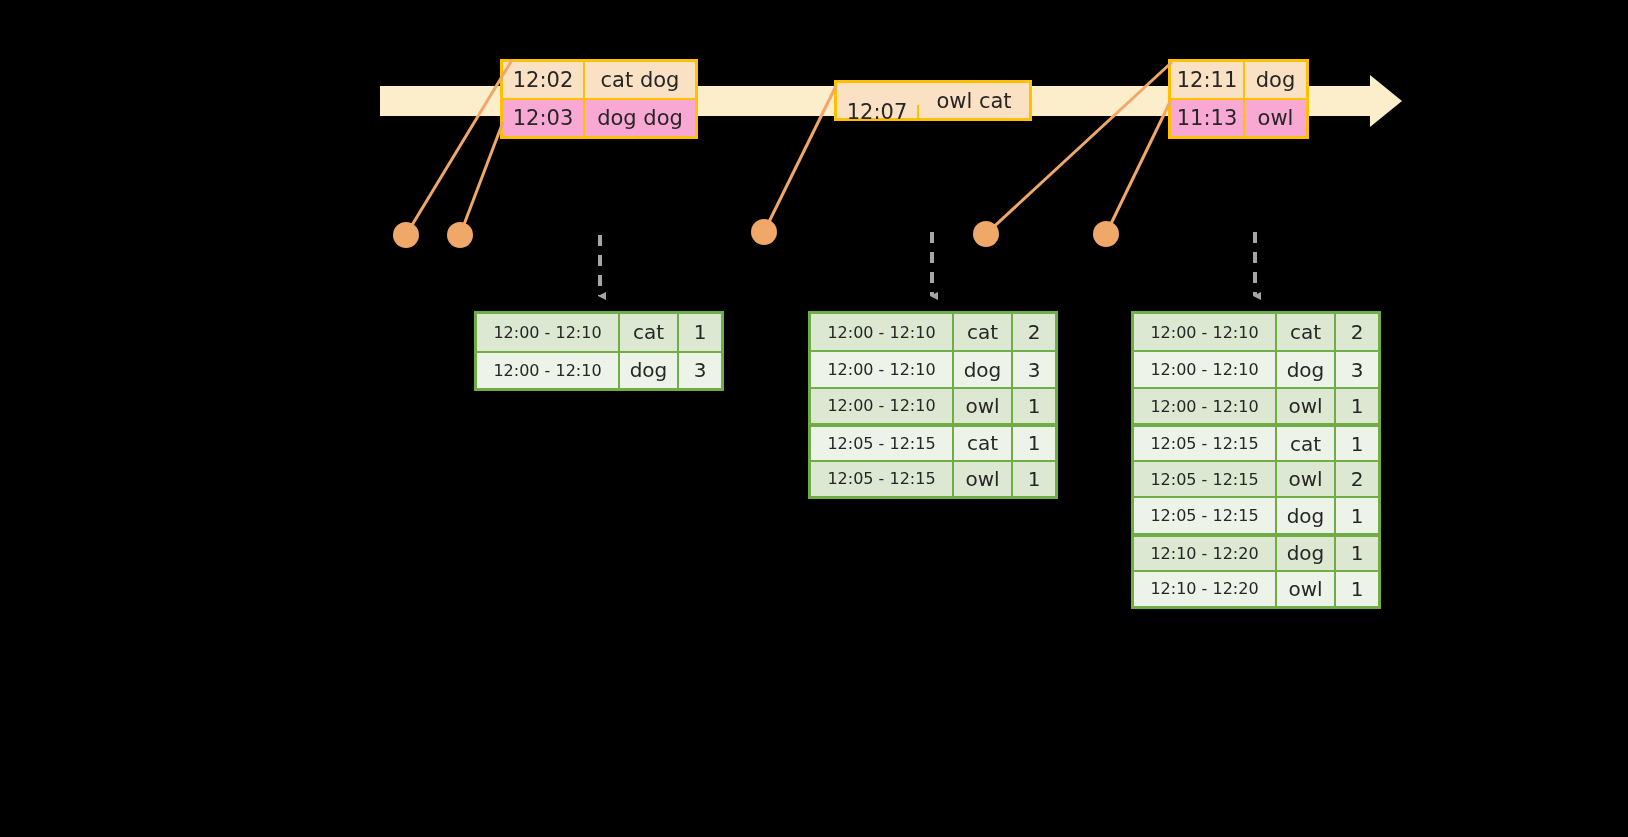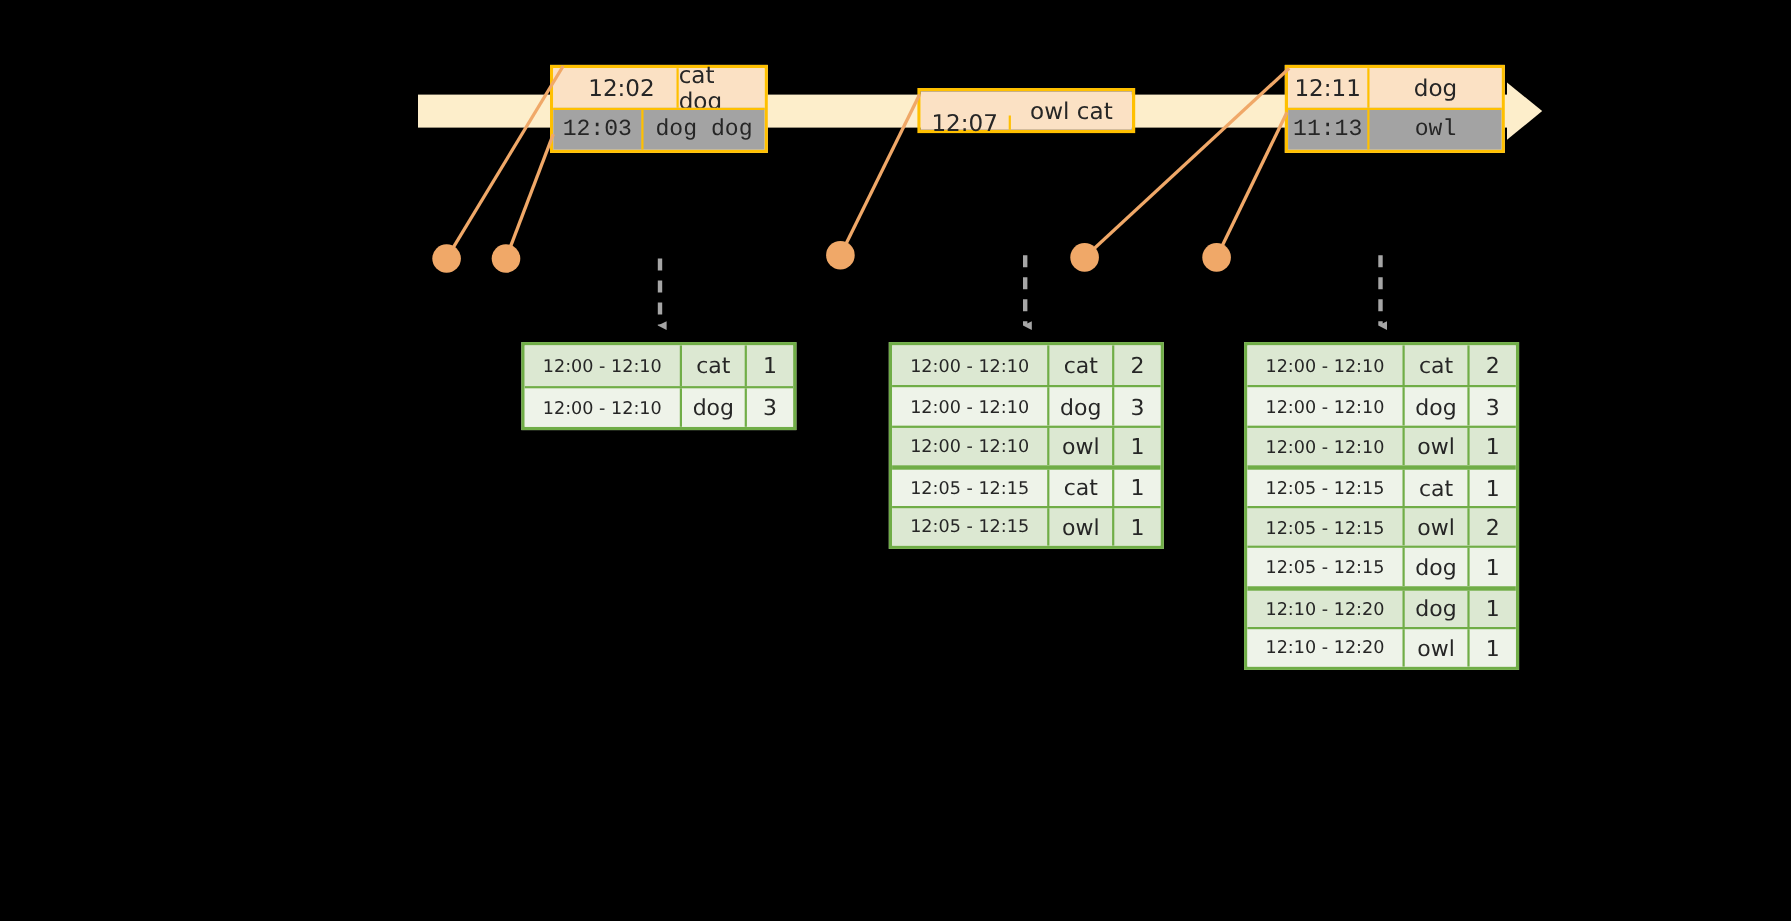--- a/index.html
+++ b/index.html
@@ -49,21 +49,21 @@
     display: flex;
     flex-direction: column;
     background: #fdf4e6;
   }
   .event-row {
     display: flex;
     flex: 1 1 0;
     min-height: 0;
   }
   .event-row.odd  { background: #fbe1c4; }
-  .event-row.even { background: #a3a3a3; font-family: Liberation Mono, monospace; }
+  .event-row.even { background: #f9a8d4; }
   .event-row + .event-row { border-top: 2px solid #ffc000; }
   .event-time {
     display: flex;
     align-items: center;
     justify-content: center;
     border-right: 2px solid #ffc000;
     color: #262626;
     font-size: 21px;
     box-sizing: border-box;
   }
@@ -126,37 +126,37 @@
 </head>
 <body>
 
 <div id="stage">
 
   <div class="timeline-bar" style="left:380px; top:86px; width:990px; height:30px;"></div>
   <div class="timeline-head" style="left:1370px; top:75px;"></div>
 
   <div class="event-box" style="left:500px; top:59px; width:198px; height:80px;">
     <div class="event-row odd">
-      <div class="event-time" style="width:103px;margin-left:12px;">12:02</div>
+      <div class="event-time" style="width:82px;">12:02</div>
       <div class="event-val">cat dog</div>
     </div>
     <div class="event-row even">
       <div class="event-time" style="width:82px;">12:03</div>
       <div class="event-val">dog dog</div>
     </div>
   </div>
 
   <div class="event-box" style="left:834px; top:80px; width:198px; height:41px;">
     <div class="event-row odd">
       <div class="event-time" style="width:82px;margin-top:22px;">12:07</div>
       <div class="event-val">owl cat</div>
     </div>
   </div>
 
-  <div class="event-box" style="left:1168px; top:59px; width:200px; height:80px;">
+  <div class="event-box" style="left:1168px; top:59px; width:141px; height:80px;">
     <div class="event-row odd">
       <div class="event-time" style="width:74px;">12:11</div>
       <div class="event-val">dog</div>
     </div>
     <div class="event-row even">
       <div class="event-time" style="width:74px;">11:13</div>
       <div class="event-val">owl</div>
     </div>
   </div>
 

